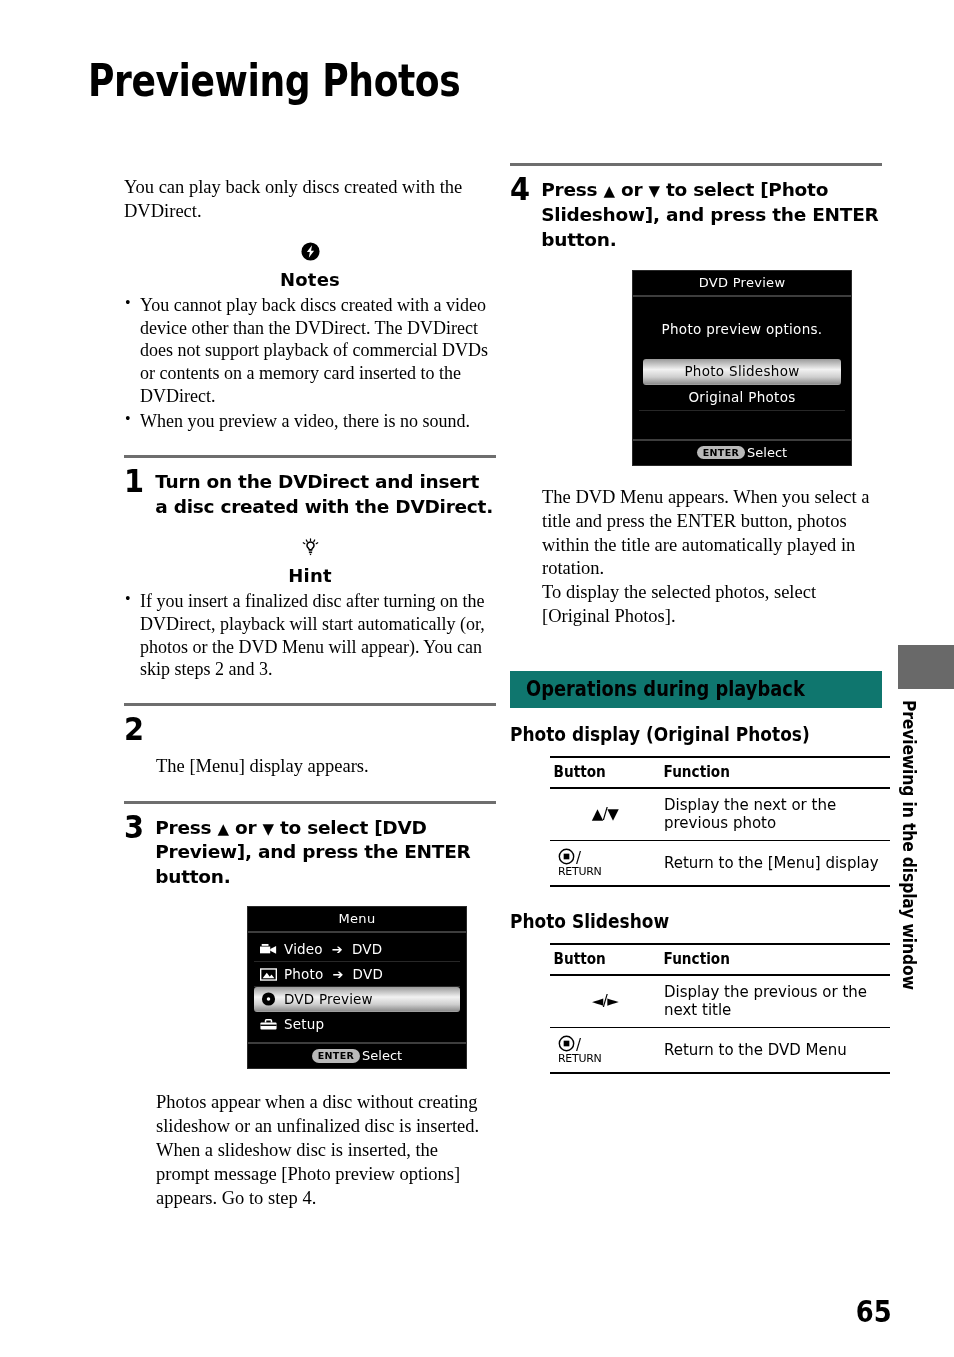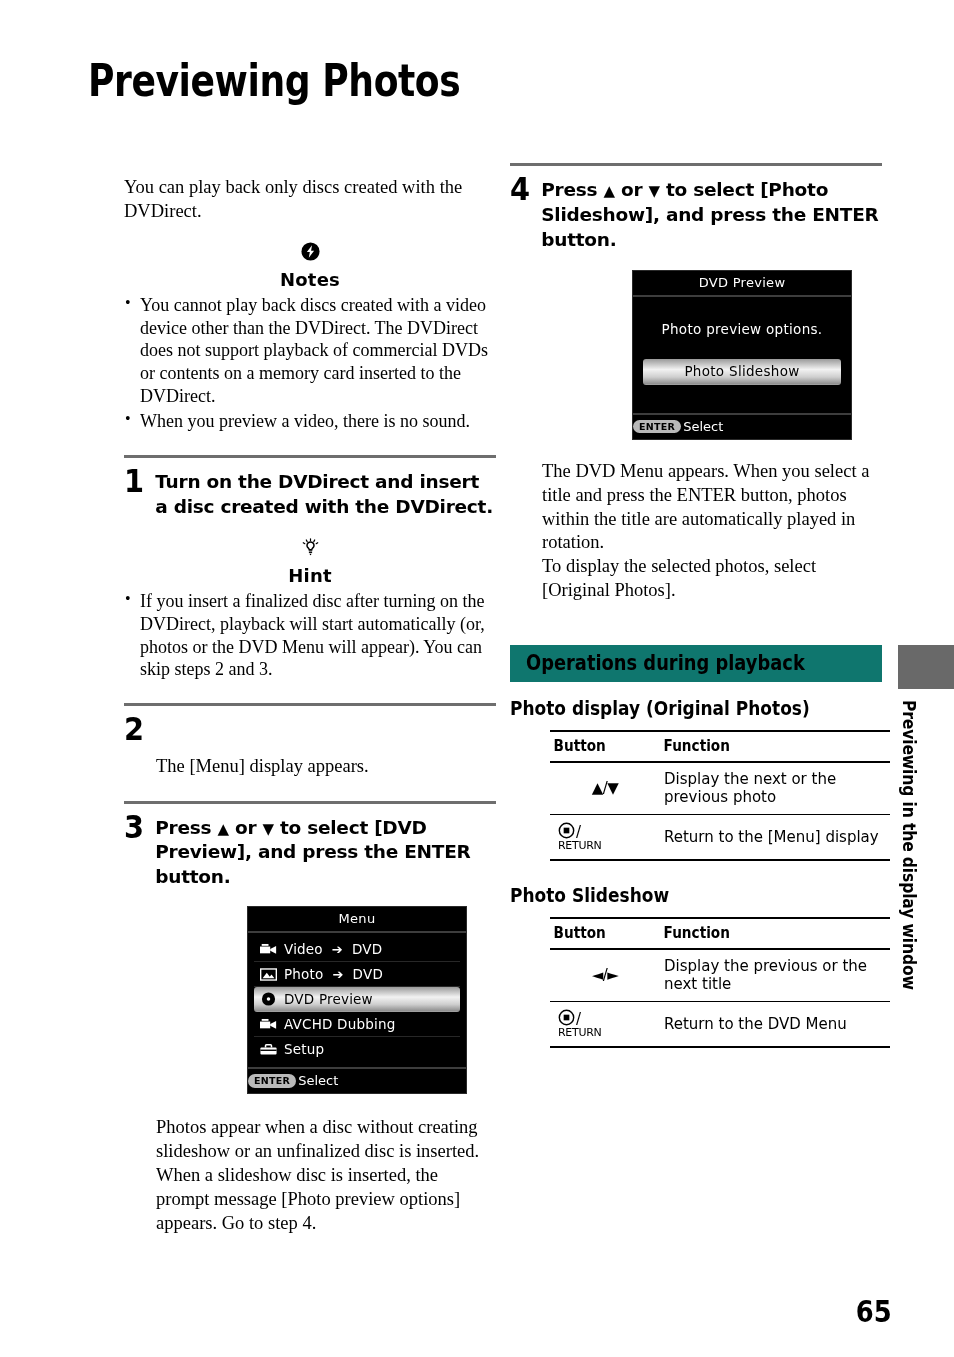--- a/index.html
+++ b/index.html
@@ -164,21 +164,21 @@
   .menu-row:last-child { border-bottom: none; }
   .menu-row.selected {
     background: linear-gradient(to bottom, #9a9a9a 0%, #f2f2f2 42%, #cfcfcf 72%, #8e8e8e 100%);
     color: #000000;
     border-radius: 3px;
     border-bottom: 1px solid transparent;
   }
   .menu-row .m-icon { flex: 0 0 auto; display: flex; }
   .menu-arrow { font-size: 13px; padding: 0 2px; }
   .screen-footer {
-    text-align: left;
+    text-align: center;
     padding: 4px 0 5px;
     border-top: 2px solid #3d3d3d;
     font-size: 13px;
   }
   .enter-badge {
     display: inline-block;
     background: #b9b9b9;
     color: #000000;
     font-size: 9.5px;
     font-weight: bold;
@@ -415,30 +415,20 @@
         <div class="menu-row selected">
           <span class="m-icon">
             <svg width="17" height="14" viewBox="0 0 16 16">
                 <circle cx="8" cy="8" r="7.5" fill="#000"></circle>
                 <circle cx="8" cy="8" r="2" fill="#fff"></circle>
               </svg>
           </span>
           <span>DVD  Preview</span>
         </div>
 
-        <div class="menu-row">
-          <span class="m-icon">
-            <svg width="17" height="13" viewBox="0 0 20 15">
-                <rect x="0" y="4" width="12" height="8" fill="#fff"></rect>
-                <path d="M12 7 L19 3.5 L19 12.5 L12 9 Z" fill="#fff"></path>
-                <rect x="2" y="1" width="8" height="2.2" fill="#fff"></rect>
-              </svg>
-          </span>
-          <span>AVCHD  Dubbing</span>
-        </div>
 
         <div class="menu-row">
           <span class="m-icon">
             <svg width="17" height="13" viewBox="0 0 20 15">
                 <rect x="0.5" y="5" width="19" height="8.5" rx="1.2" fill="#fff"></rect>
                 <path d="M6.5 5 L6.5 3 Q6.5 2 7.5 2 L12.5 2 Q13.5 2 13.5 3 L13.5 5" fill="none" stroke="#fff" stroke-width="1.8"></path>
                 <rect x="0.5" y="7.6" width="19" height="1.6" fill="#000"></rect>
               </svg>
           </span>
           <span>Setup</span>
@@ -461,20 +451,21 @@
       <div class="step-num">4</div>
       <div class="step-text"><span>Press </span><span class="arrow-g">▲</span><span> or </span><span class="arrow-g">▼</span><span> to select [Photo Slideshow], and press the ENTER button.</span></div>
     </div>
 
     
     <div class="screen" style="margin:17px 0 0 122px;">
       <div class="screen-title">DVD Preview</div>
       <div class="screen-body">
         <div class="prev-msg">Photo  preview  options.</div>
         <div class="opt-row selected">Photo  Slideshow</div>
+        <div class="opt-row">Original  Photos</div>
         <div class="prev-pad"></div>
       </div>
       <div class="screen-footer">
         <span class="enter-badge">ENTER</span><span>Select</span>
       </div>
     </div>
 
     <p class="body-text indent-text" style="margin-top:20px; white-space:pre-line;">The DVD Menu appears. When you select a title and press the ENTER button, photos within the title are automatically played in rotation.
 To display the selected photos, select [Original Photos].</p>
 

